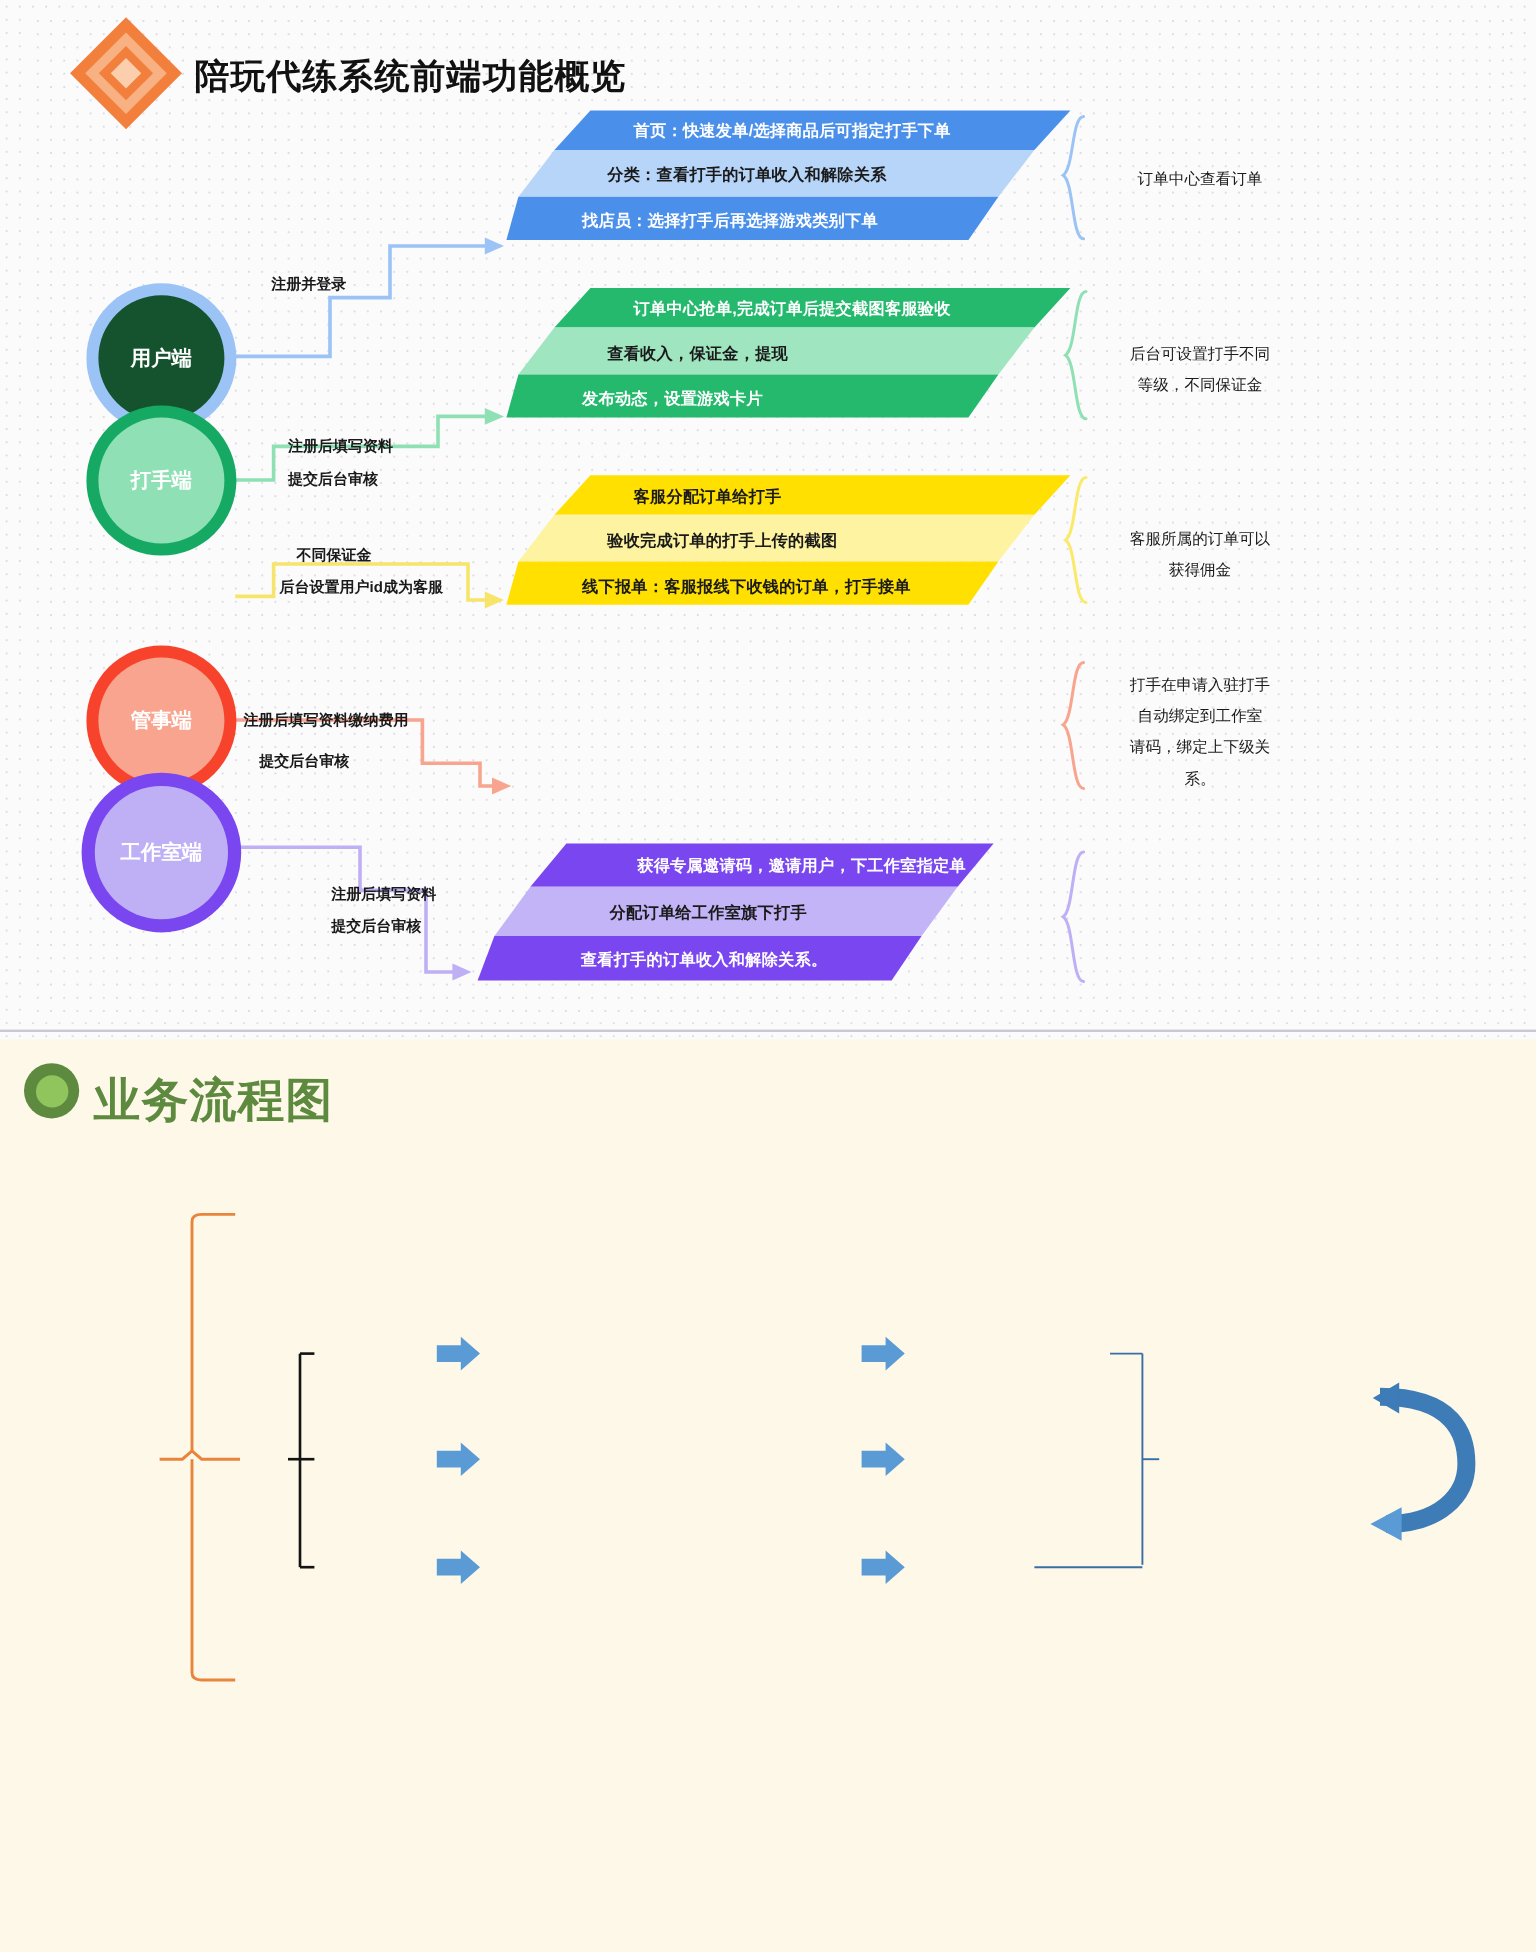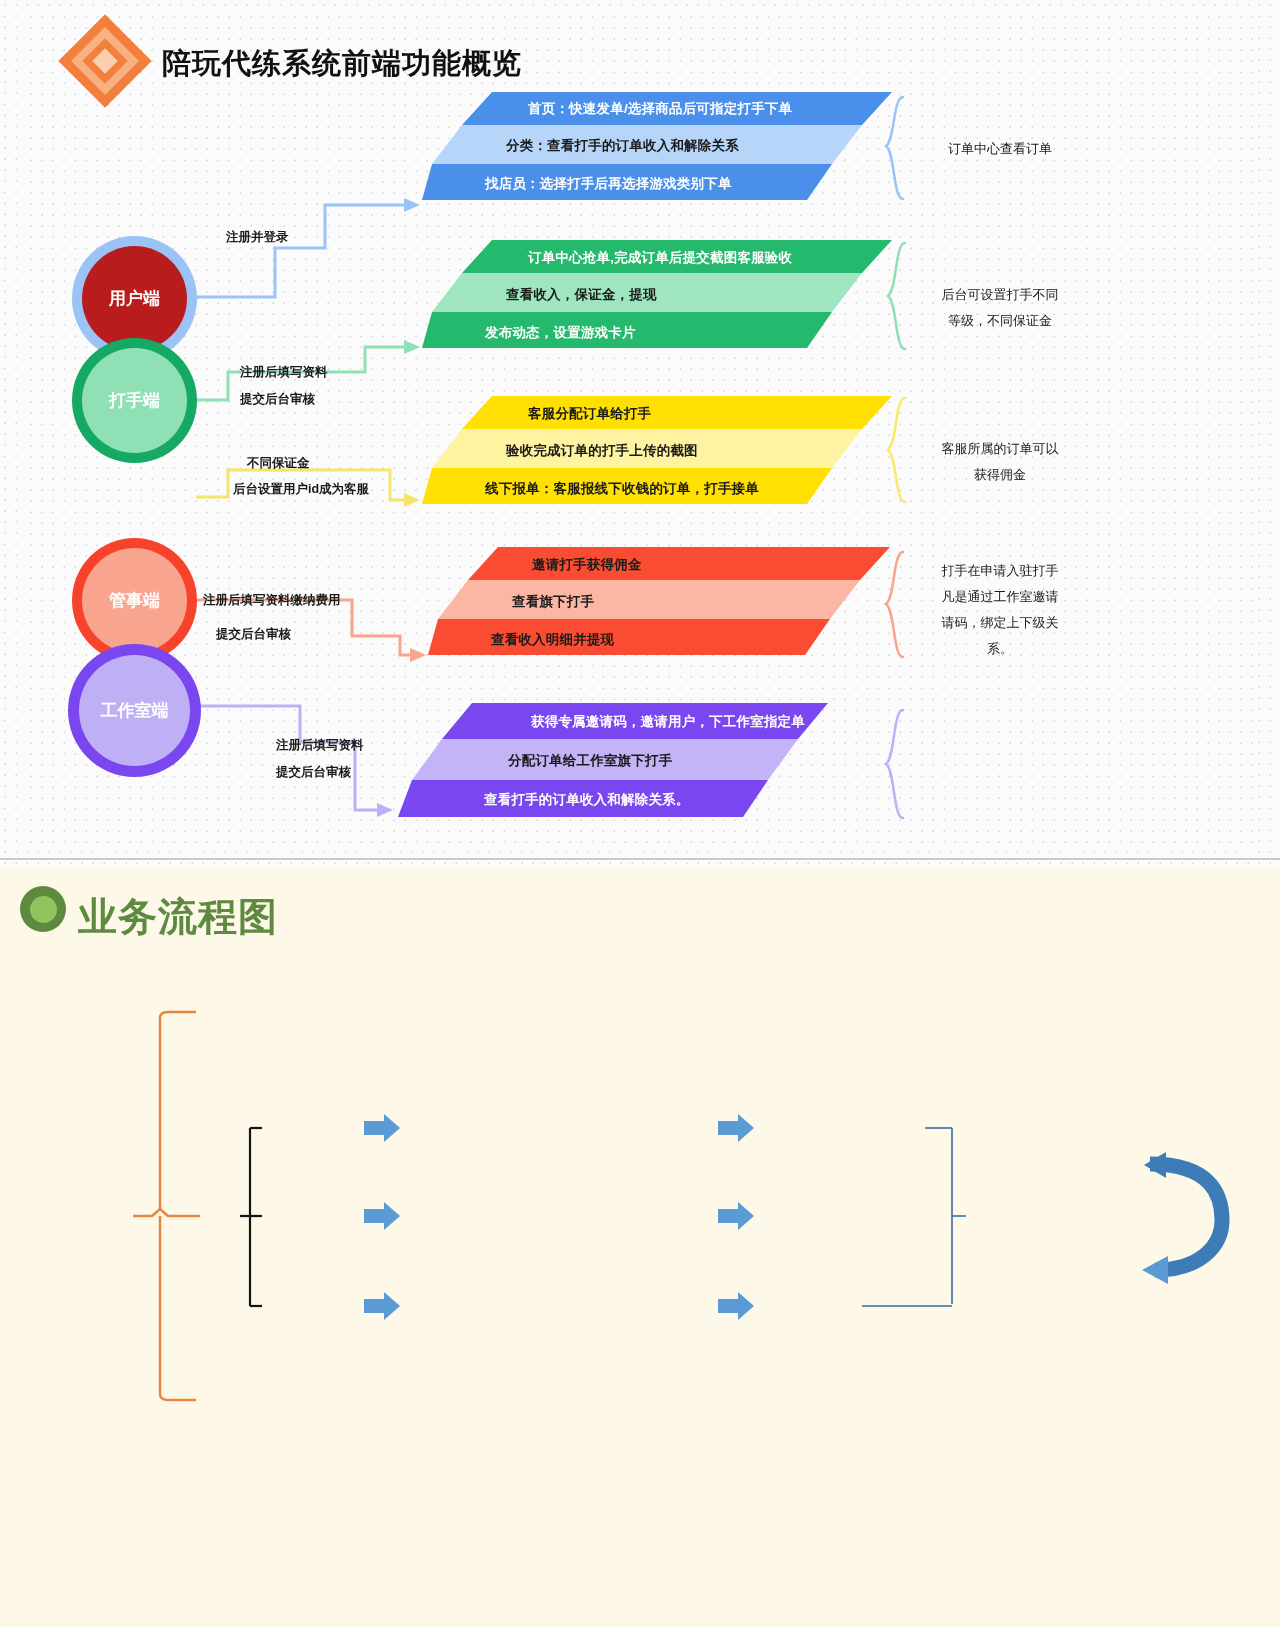--- a/index.html
+++ b/index.html
@@ -131,21 +131,21 @@
       <path d="M377,803 L393,810 L377,817 Z" fill="#bfb0f6"></path>
 
       <path d="M903,97 C893,97 895,140 886,146 C895,152 893,199 903,199" fill="none" stroke="#9cc3f5" stroke-width="2.5" stroke-linecap="round"></path>
       <path d="M905,243 C895,243 897,290 888,296 C897,302 895,349 905,349" fill="none" stroke="#8fe0b5" stroke-width="2.5" stroke-linecap="round"></path>
       <path d="M905,398 C895,398 897,444 888,450 C897,456 895,502 905,502" fill="none" stroke="#fbe96a" stroke-width="2.5" stroke-linecap="round"></path>
       <path d="M903,552 C893,552 895,598 886,604 C895,610 893,657 903,657" fill="none" stroke="#f9a48e" stroke-width="2.5" stroke-linecap="round"></path>
       <path d="M903,710 C893,710 895,758 886,764 C895,770 893,818 903,818" fill="none" stroke="#bfb0f6" stroke-width="2.5" stroke-linecap="round"></path>
     </svg>
 
     <div class="node-circle" style="left:72px;top:236px;width:125px;height:125px;background:#9cc3f5;">
-      <div class="inner" style="width:105px;height:105px;background:#b91c1c;">
+      <div class="inner" style="width:105px;height:105px;background:#14532d;">
         <span>用户端</span>
       </div>
     </div>
     <div class="node-circle" style="left:72px;top:338px;width:125px;height:125px;background:#16a963;">
       <div class="inner" style="width:105px;height:105px;background:#8fe0b5;">
         <span>打手端</span>
       </div>
     </div>
     <div class="node-circle" style="left:72px;top:538px;width:125px;height:125px;background:#f8432c;">
       <div class="inner" style="width:105px;height:105px;background:#f9a48e;">
@@ -209,33 +209,23 @@
       </svg>
       <div class="banner-label" style="left:106px;top:9px;color:#1a1a1a;">客服分配订单给打手</div>
       <div class="banner-label" style="left:84px;top:46px;color:#1a1a1a;">验收完成订单的打手上传的截图</div>
       <div class="banner-label" style="left:63px;top:84px;color:#1a1a1a;">线下报单：客服报线下收钱的订单，打手接单</div>
     </div>
     <div class="annot" style="left:910px;top:436px;width:180px;">
       <div>客服所属的订单可以</div>
       <div>获得佣金</div>
     </div>
 
-    <div class="banner-group" style="left:428px;top:547px;width:470px;height:112px;">
-      <svg width="470" height="112">
-        <polygon points="70,0 462,0 432,33 40,33" fill="#fa4b33"></polygon>
-        <polygon points="40,33 432,33 402,72 10,72" fill="#fbb7a4"></polygon>
-        <polygon points="10,72 402,72 377,108 0,108" fill="#fa4b33"></polygon>
-      </svg>
-      <div class="banner-label" style="left:104px;top:9px;color:#1a1a1a;">邀请打手获得佣金</div>
-      <div class="banner-label" style="left:84px;top:46px;color:#1a1a1a;">查看旗下打手</div>
-      <div class="banner-label" style="left:63px;top:84px;color:#1a1a1a;">查看收入明细并提现</div>
-    </div>
     <div class="annot" style="left:910px;top:558px;width:180px;">
       <div>打手在申请入驻打手</div>
-      <div>凡是通过工作室邀请</div>
+      <div>自动绑定到工作室</div>
       <div>请码，绑定上下级关</div>
       <div>系。</div>
     </div>
 
     <div class="banner-group" style="left:398px;top:703px;width:470px;height:118px;">
       <svg width="470" height="118">
         <polygon points="74,0 430,0 400,36 44,36" fill="#7a46f0"></polygon>
         <polygon points="44,36 400,36 370,77 14,77" fill="#c3b4f8"></polygon>
         <polygon points="14,77 370,77 345,114 0,114" fill="#7a46f0"></polygon>
       </svg>

